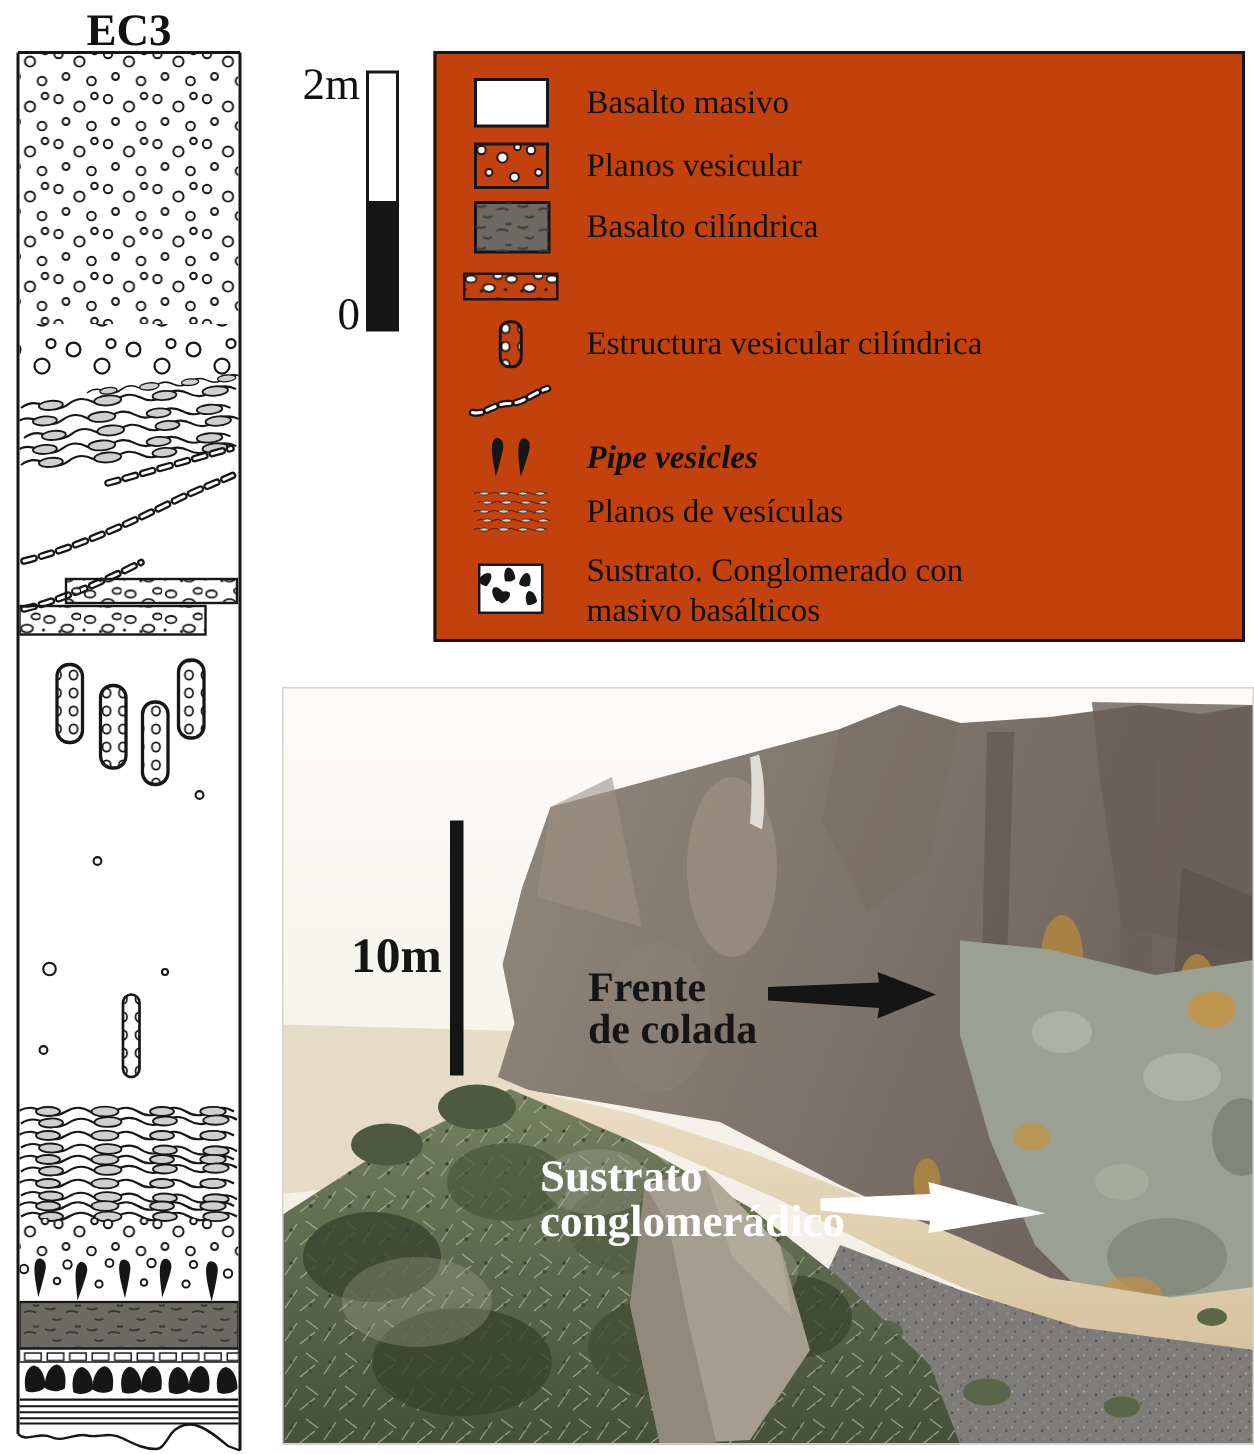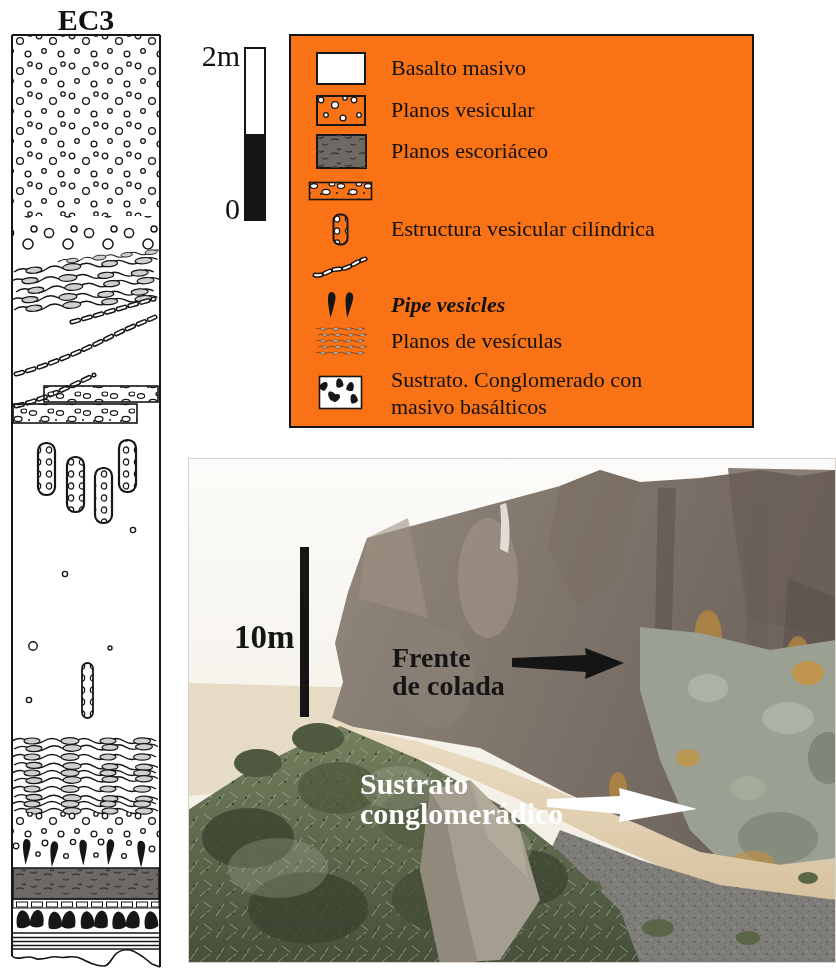--- a/index.html
+++ b/index.html
@@ -1,21 +1,21 @@
 <!DOCTYPE html>
 <html><head>
 <meta charset="utf-8">
 <style>
   html,body{margin:0;padding:0;background:#ffffff;}
   #fig{position:relative;width:836px;height:969px;background:#fff;overflow:hidden;
        font-family:"Liberation Serif","DejaVu Serif",serif;}
   svg{display:block;}
   #colsvg{position:absolute;left:0;top:0;}
-  #legend{position:absolute;left:289px;top:34px;width:465px;height:394px;
-          border:2px solid #161616;box-sizing:border-box;padding-top:10px;background:#f97316;}
+  #legend{position:absolute;left:289px;top:34px;width:541px;height:394px;
+          border:2px solid #161616;box-sizing:border-box;padding-top:10px;background:#c2410c;}
   .lrow{display:flex;align-items:center;}
   .lswatch{flex:0 0 100px;display:flex;justify-content:center;align-items:center;}
   .llabel{font-size:22px;color:#111;line-height:1.25;}
   .italic{font-style:italic;font-weight:bold;}
   #photosvg{position:absolute;left:188px;top:458px;}
   text{font-family:"Liberation Serif","DejaVu Serif",serif;}
 </style>
 </head>
 <body>
 
@@ -241,21 +241,21 @@
         </span>
     <span class="llabel">Planos vesicular</span>
   </div>
   <div class="lrow" style="height:42px">
     <span class="lswatch">
           <svg width="53" height="37">
       <rect x="2" y="2" width="49" height="33" fill="#6d6a66" stroke="#161616" stroke-width="2"></rect>
       <rect x="2" y="2" width="49" height="33" fill="url(#escoria)"></rect>
           </svg>
         </span>
-    <span class="llabel">Planos escoriáceo</span>
+    <span class="llabel">Basalto cilíndrica</span>
   </div>
   <div class="lrow" style="height:38px">
     <span class="lswatch">
           <svg width="66" height="21">
       <rect x="1.5" y="1.5" width="62" height="17" fill="url(#manti)" stroke="#161616" stroke-width="1.6"></rect>
           </svg>
         </span>
   </div>
   <div class="lrow" style="height:38px">
     <span class="lswatch">

